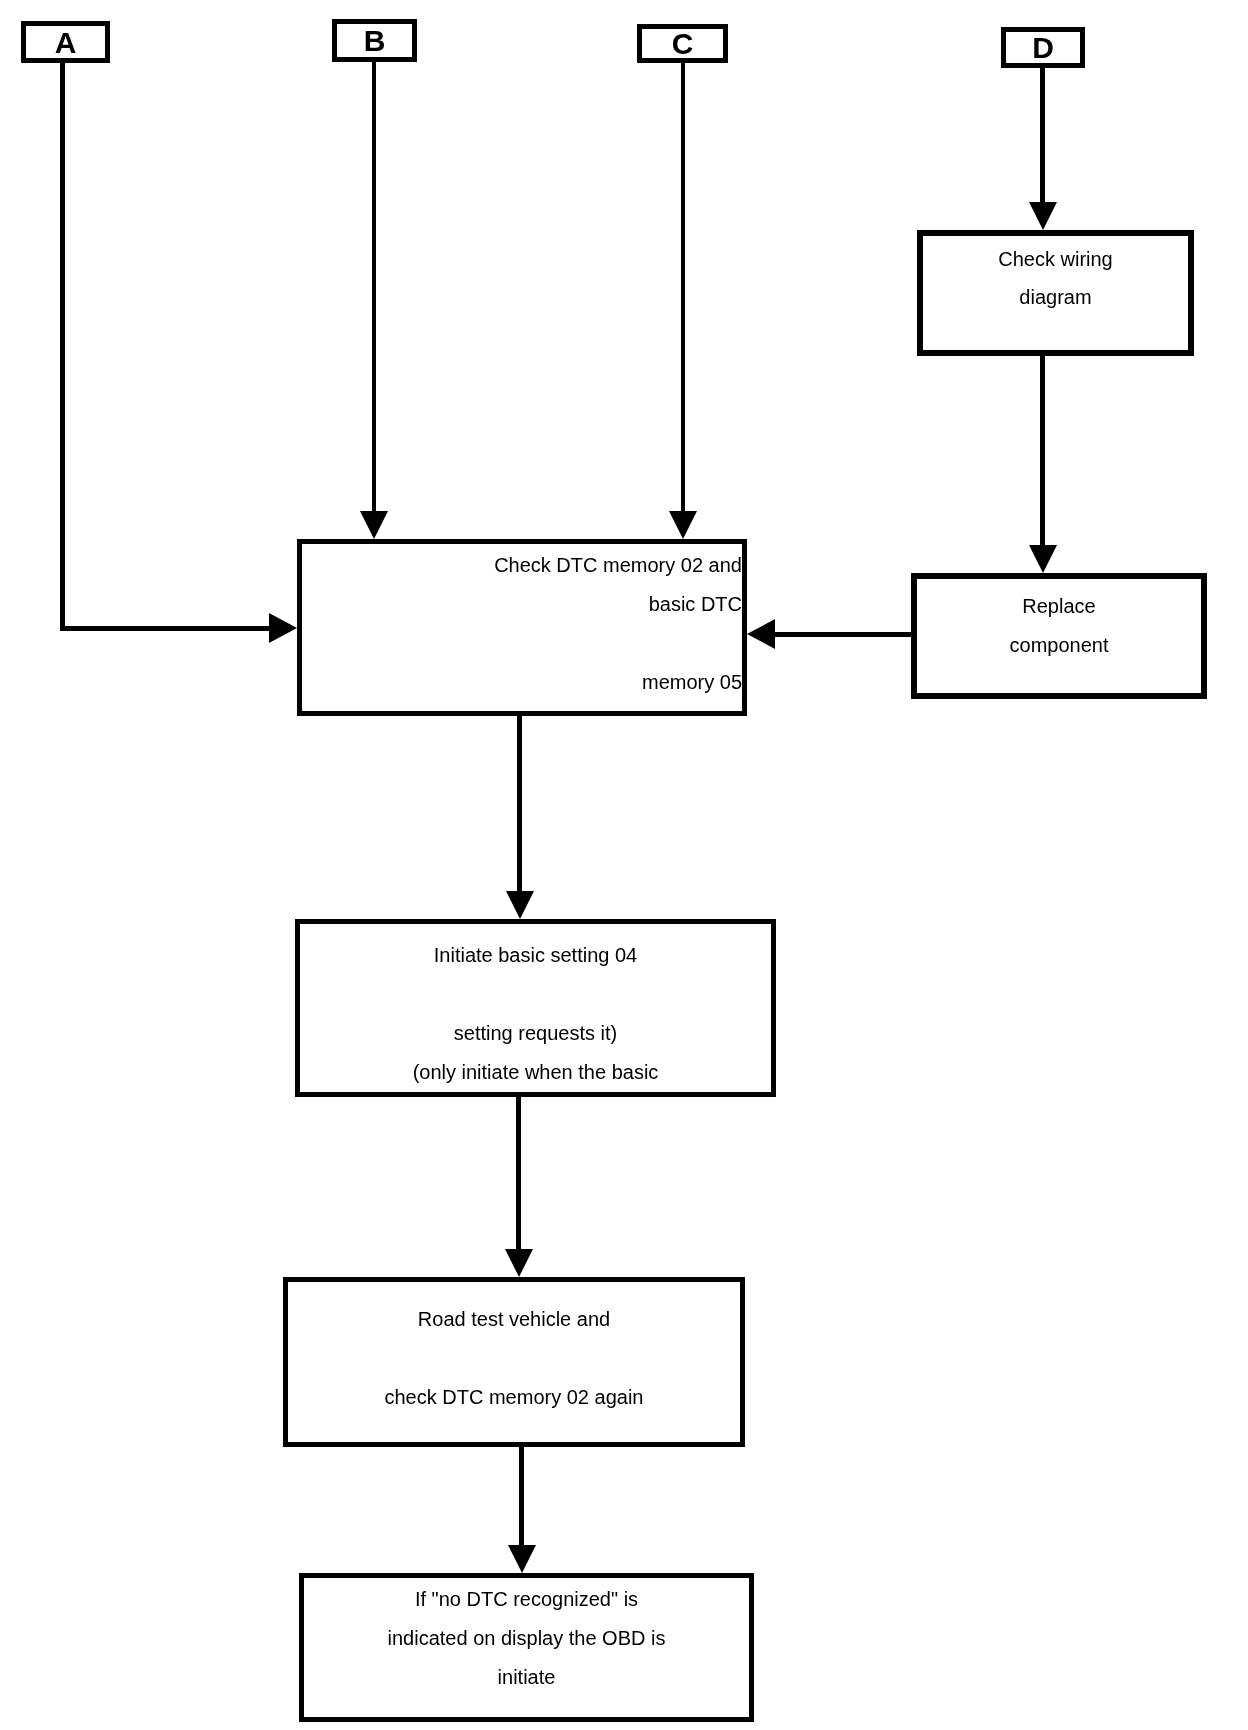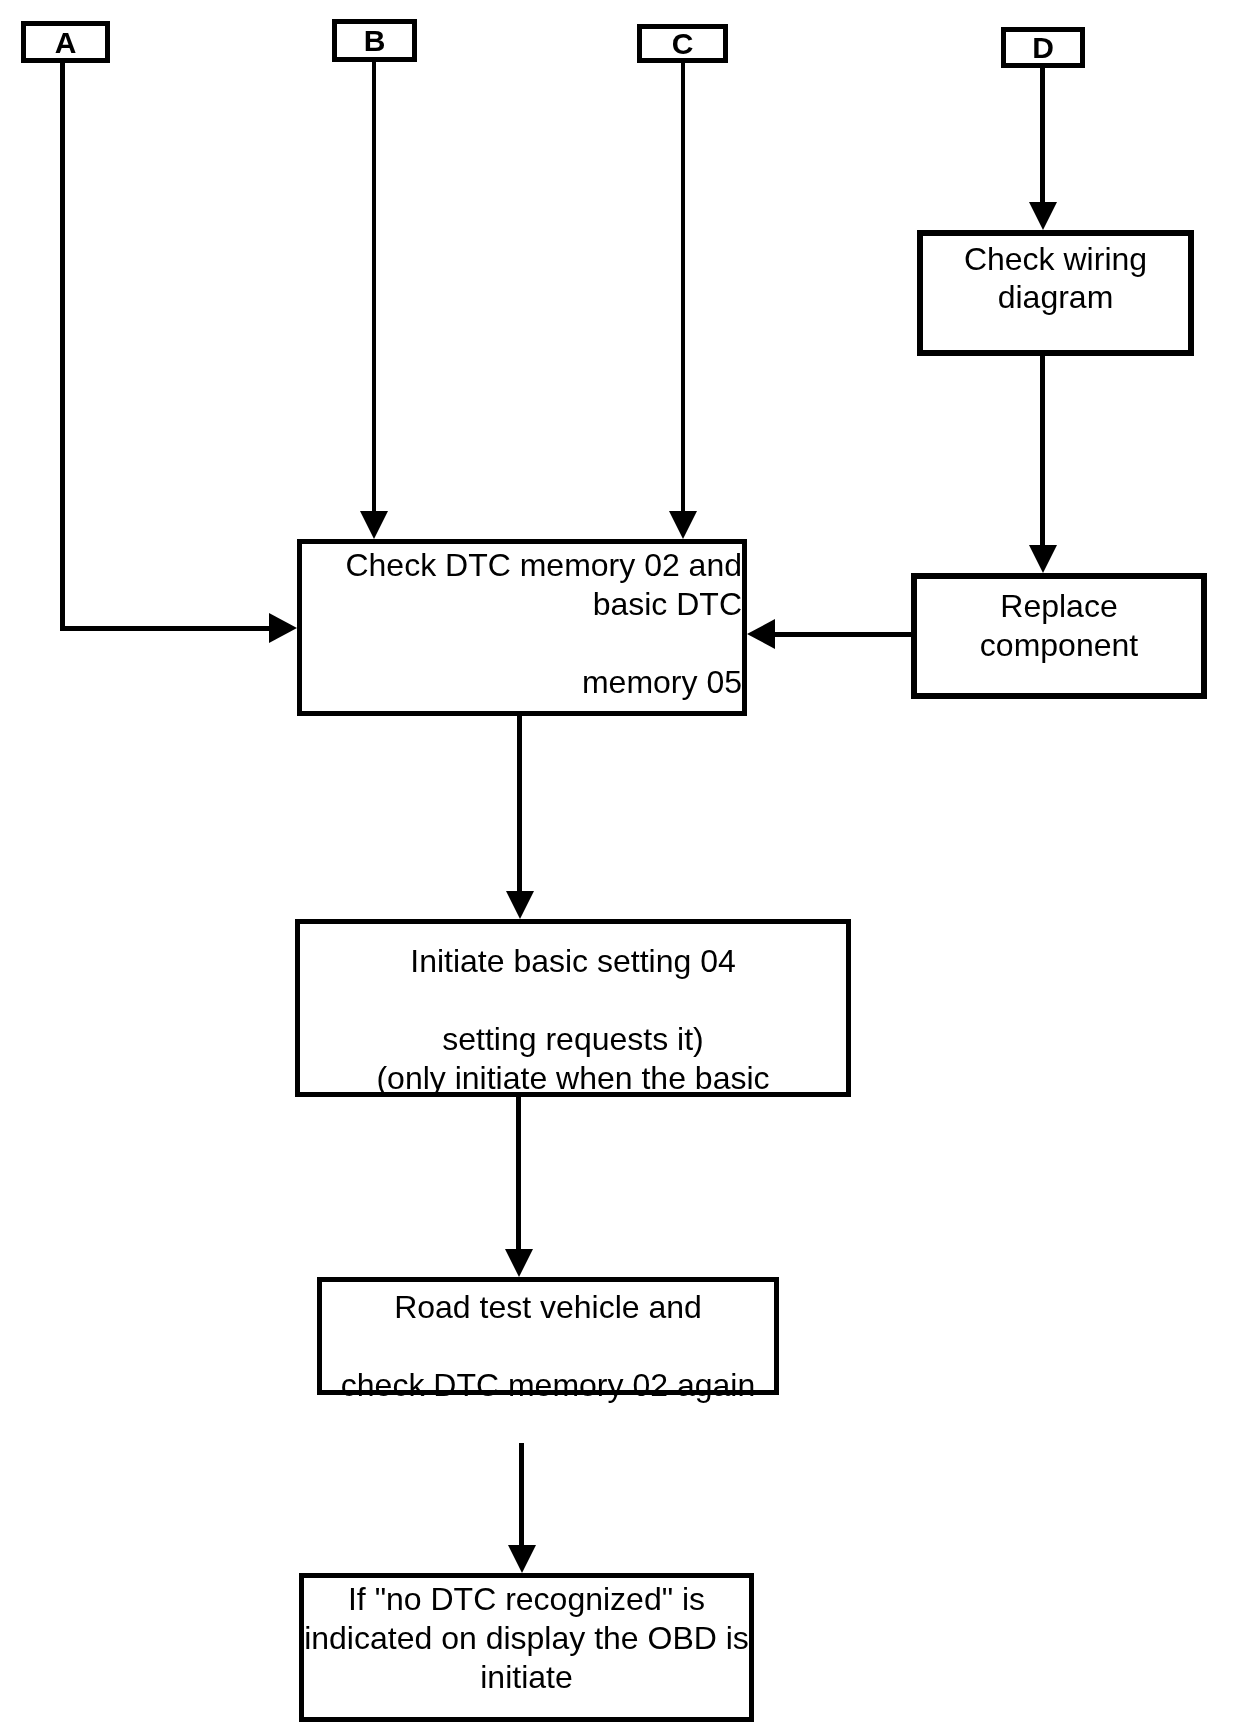--- a/index.html
+++ b/index.html
@@ -4,21 +4,21 @@
 <style>
   html,body { margin:0; padding:0; background:#ffffff; }
   #canvas {
     position:relative; width:1248px; height:1730px;
     background:#ffffff; overflow:hidden;
     font-family:"Liberation Sans", sans-serif; color:#000;
   }
   .box {
     position:absolute; box-sizing:border-box; background:#fff;
     border:5px solid #000; text-align:center;
-    font-size:32px; line-height:39px;
+    font-size:20px; line-height:39px;
   }
   .term {
     display:flex; align-items:center; justify-content:center;
     font-weight:bold; font-size:30px;
   }
   .tline { height:39px; white-space:nowrap; }
   .lh38 .tline { height:38px; }
   .lh38 { line-height:38px; }
   .vline { position:absolute; width:5px; background:#000; }
   .w4 { width:4px; }
@@ -67,28 +67,28 @@
     <div class="tline">component</div>
   </div>
 
   <div class="box" style="left:297px;top:539px;width:450px;height:177px;padding-top:2px;text-align:right;">
     <div class="tline">Check DTC memory 02 and</div>
     <div class="tline">basic DTC</div>
     <div class="tline"></div>
     <div class="tline">memory 05</div>
   </div>
 
-  <div class="box" style="left:295px;top:919px;width:556px;height:178px;padding-top:18px;">
+  <div class="box" style="left:295px;top:919px;width:481px;height:178px;padding-top:12px;">
     <div class="tline">Initiate basic setting 04</div>
     <div class="tline"></div>
     <div class="tline">setting requests it)</div>
     <div class="tline">(only initiate when the basic</div>
   </div>
 
-  <div class="box" style="left:317px;top:1277px;width:462px;height:118px;padding-top:6px;">
+  <div class="box" style="left:283px;top:1277px;width:462px;height:170px;padding-top:18px;">
     <div class="tline">Road test vehicle and</div>
     <div class="tline"></div>
     <div class="tline">check DTC memory 02 again</div>
   </div>
 
   <div class="box" style="left:299px;top:1573px;width:455px;height:149px;padding-top:2px;">
     <div class="tline">If "no DTC recognized" is</div>
     <div class="tline">indicated on display the OBD is</div>
     <div class="tline">initiate</div>
   </div>

